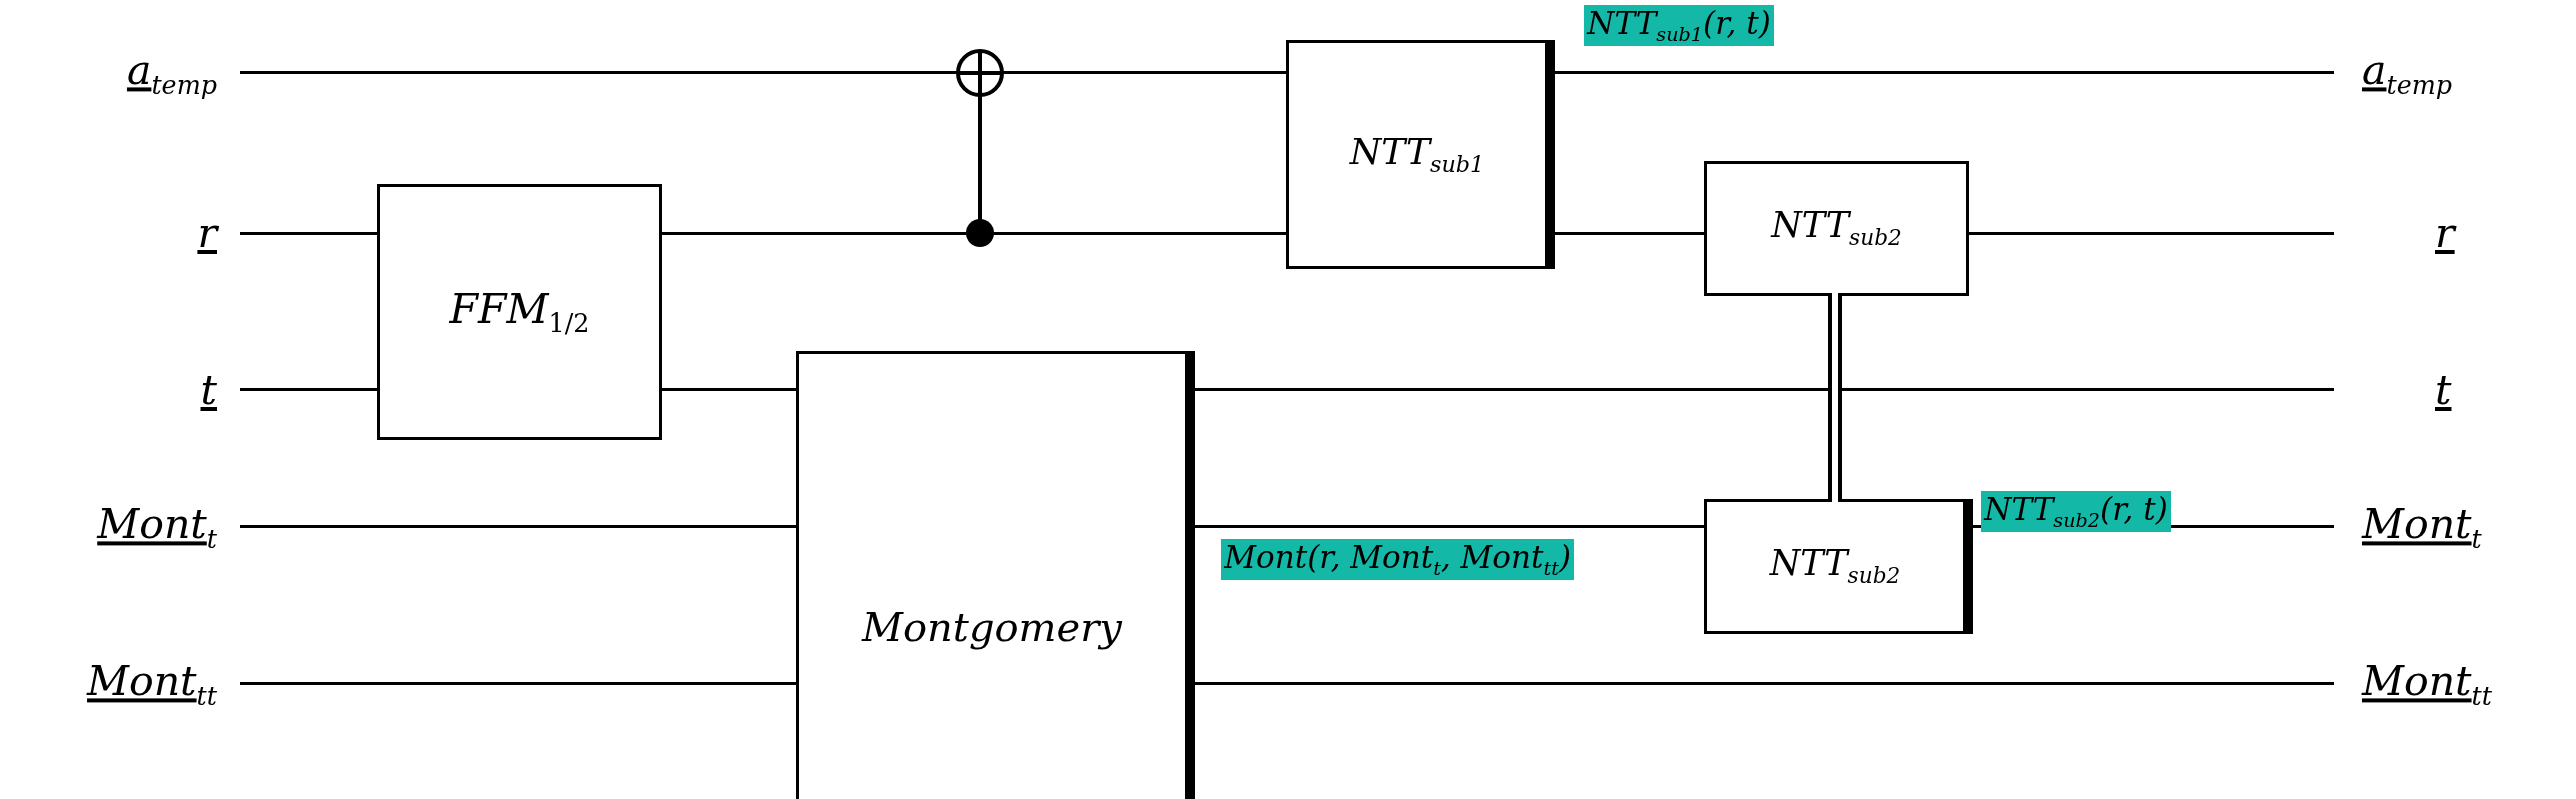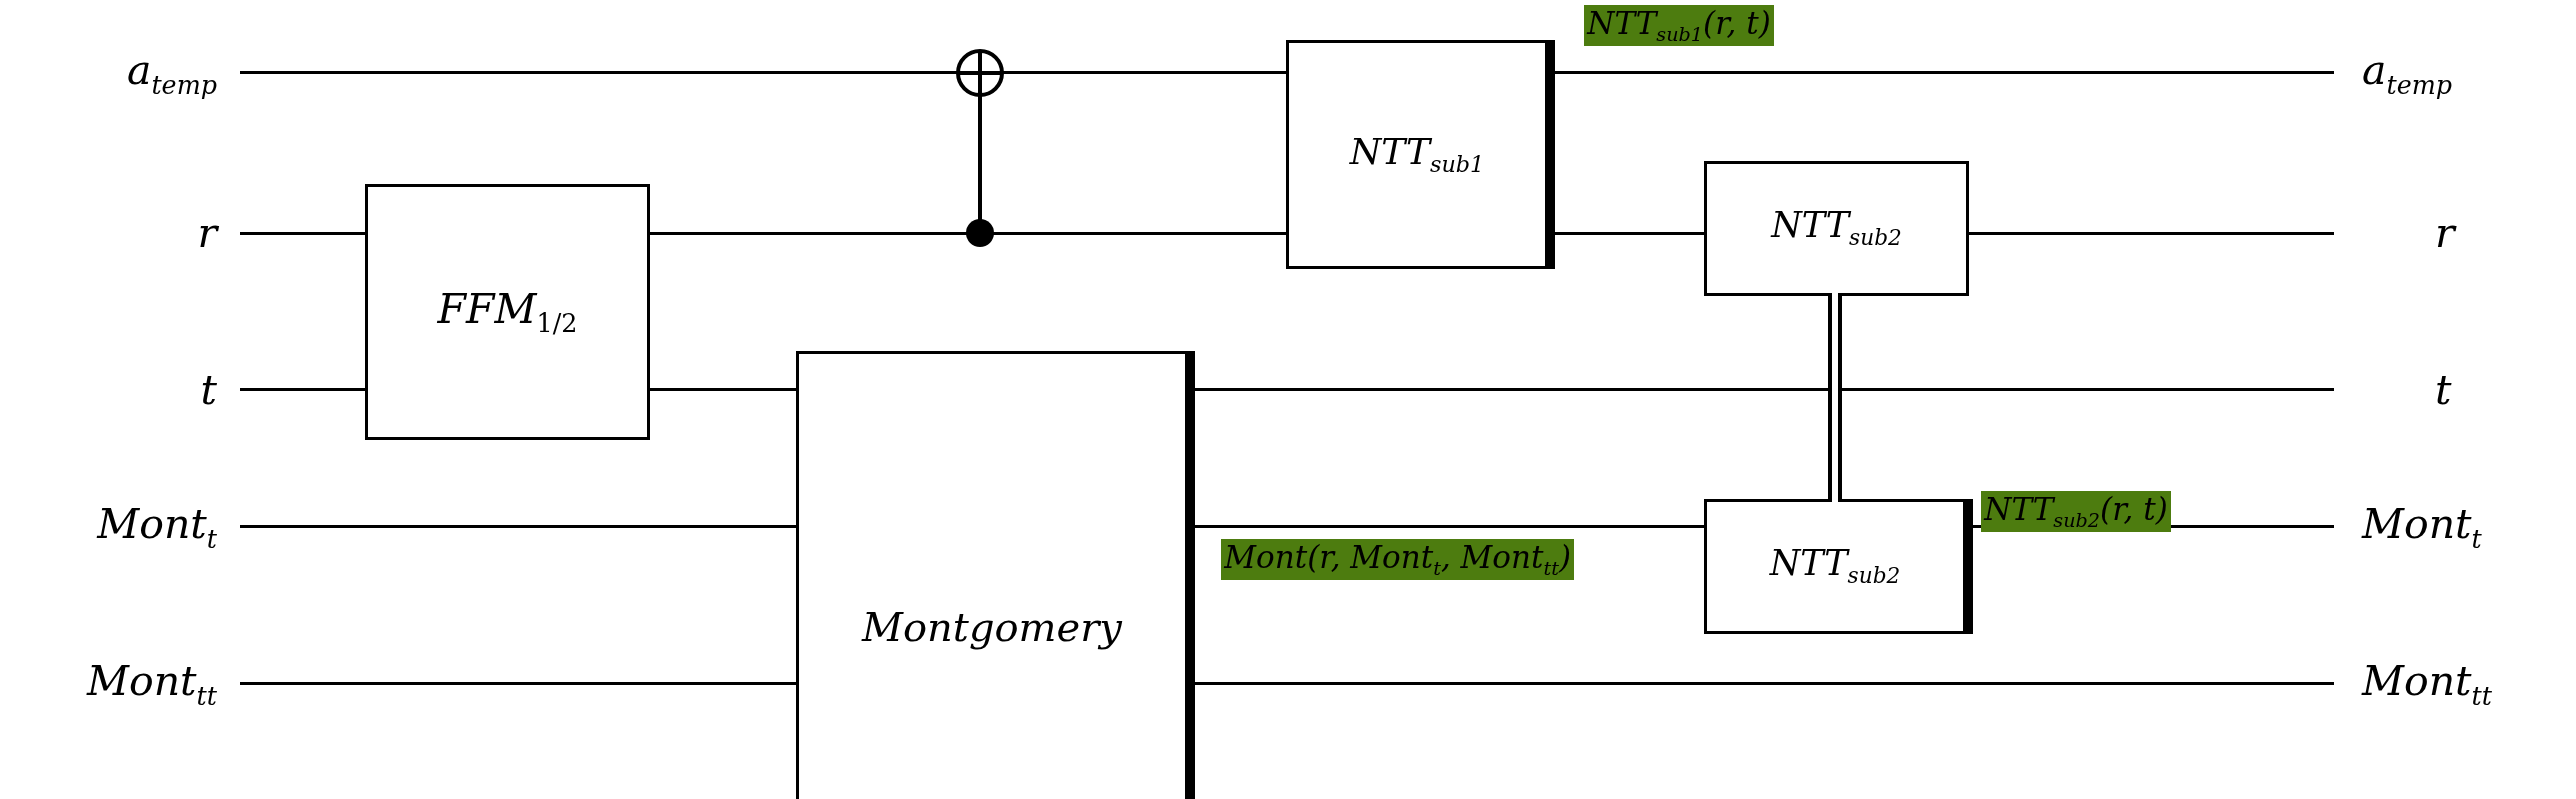--- a/index.html
+++ b/index.html
@@ -47,32 +47,33 @@
   }
 
   
   .term-label {
     position: absolute;
     font-style: italic;
     color: #000000;
     font-size: 41px;
     white-space: nowrap;
     transform: translateY(-50%);
+    text-decoration: underline;
   }
   .term-label.left  { text-align: right; }
   .term-label.right { text-align: left; }
 
   
   .annot {
     position: absolute;
     font-style: italic;
     color: #000000;
     white-space: nowrap;
     z-index: 6;
-    background: #4d7c0f;
+    background: #14b8a6;
     padding: 0 3.3px;
   }
 
   
   .cnot-line {
     position: absolute;
     width: 4.1px;
     background: #000000;
     z-index: 3;
   }
@@ -166,21 +167,21 @@
   <div class="term-label right" style="left:2435px; top:390px; width:141px;">
     <span>t</span>
   </div>
   <div class="term-label right" style="left:2362px; top:527px; width:214px;">
     <span>Mont</span><sub>t</sub>
   </div>
   <div class="term-label right" style="left:2362px; top:684px; width:214px;">
     <span>Mont</span><sub>tt</sub>
   </div>
 
-  <div class="gate-box" style="left:365px; top:184px; width:285px; height:256px;">
+  <div class="gate-box" style="left:377px; top:184px; width:285px; height:256px;">
     <span class="gate-label" style="font-size:41px;">
       <span>FFM</span><sub class="sup-frac">1/2</sub>
     </span>
   </div>
 
   <div class="cnot-line" style="left:978px; top:73px; height:162px;"></div>
   <div class="cnot-target" style="left:956px; top:49px;"></div>
   <div class="cnot-control" style="left:966px; top:219px;"></div>
 
   <div class="gate-box bold-right" style="left:796px; top:351px; width:399px; height:552px;">

